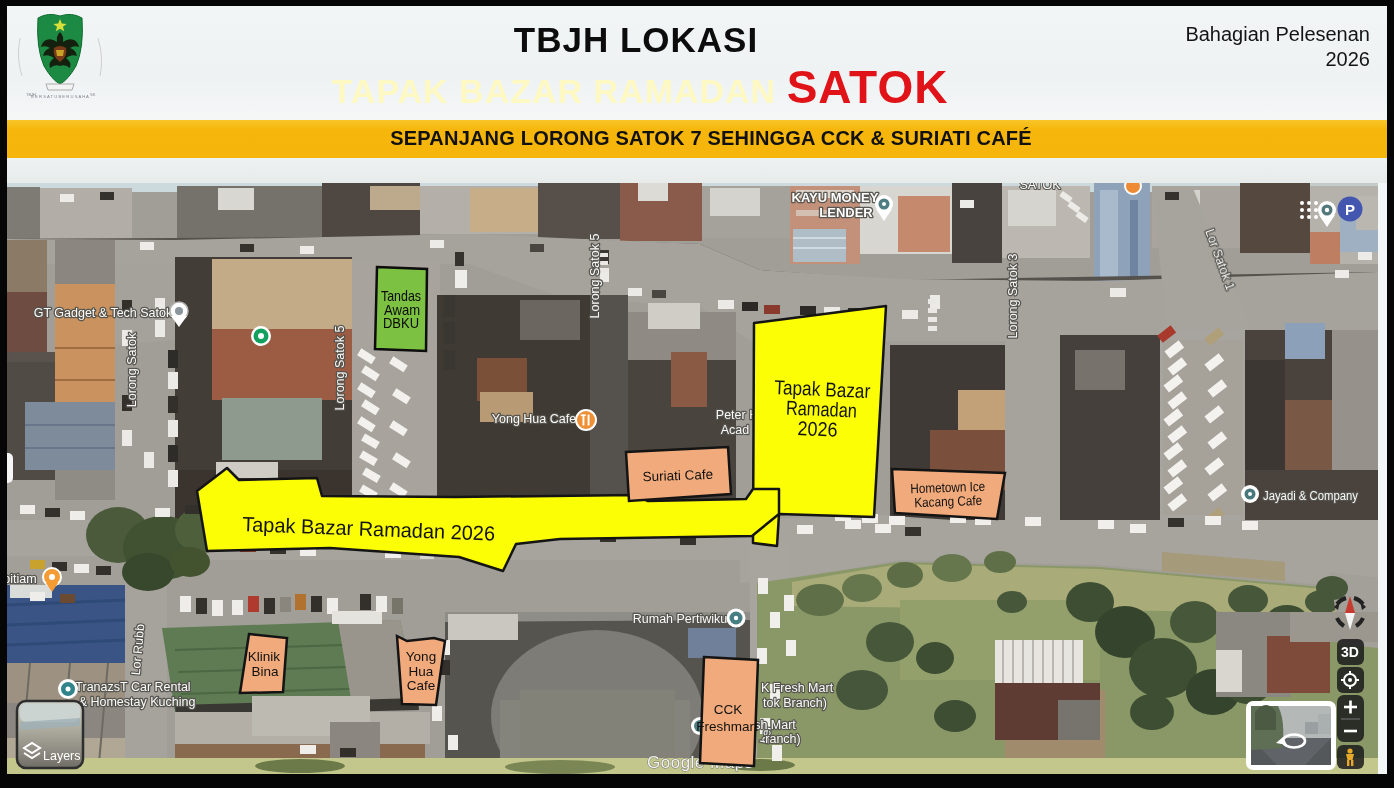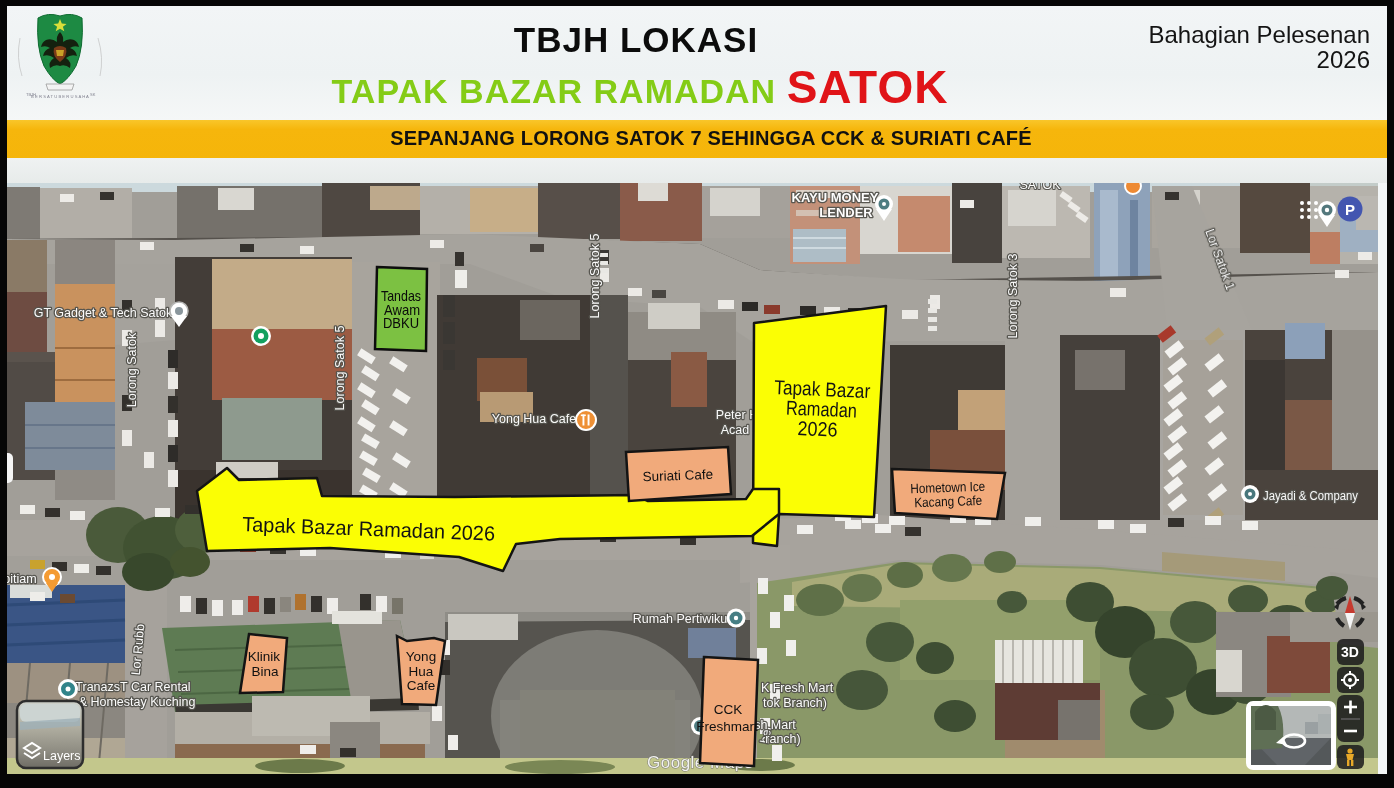--- a/index.html
+++ b/index.html
@@ -29,23 +29,23 @@
     <path d="M36 76 L64 76 L62 82 L38 82 Z" fill="#f3f3f3" stroke="#999" stroke-width="0.8"></path>
 
     <text x="50" y="90" font-size="4.2" fill="#667" text-anchor="middle" font-family="Liberation Sans,sans-serif" opacity="0.8">B E R S A T U  B E R U S A H A</text>
     <text x="16" y="88" font-size="4" fill="#667" opacity="0.8">TBJH</text>
     <text x="80" y="88" font-size="4" fill="#667" opacity="0.8">SK</text>
   </g>
 </svg>
 
 <div class="abs" style="left:330px;top:20px;width:612px;text-align:center;font-size:35px;font-weight:bold;color:#0c0c0c;letter-spacing:1px;white-space:nowrap">TBJH LOKASI</div>
 
-<div class="abs" style="left:200px;top:60px;width:880px;text-align:center;white-space:nowrap"><span style="font-size:34px;font-weight:bold;color:#84cc16;letter-spacing:1px">TAPAK BAZAR RAMADAN </span><span style="font-size:46px;font-weight:bold;color:#e01418;letter-spacing:1px">SATOK</span></div>
-
-<div class="abs" style="left:1050px;top:22px;width:320px;text-align:right;font-size:24px;color:#141414;line-height:25px">Bahagian Pelesenan<br>2026</div>
+<div class="abs" style="left:200px;top:60px;width:880px;text-align:center;white-space:nowrap"><span style="font-size:34px;font-weight:bold;color:#fef9c3;letter-spacing:1px">TAPAK BAZAR RAMADAN </span><span style="font-size:46px;font-weight:bold;color:#e01418;letter-spacing:1px">SATOK</span></div>
+
+<div class="abs" style="left:1050px;top:22px;width:320px;text-align:right;font-size:20px;color:#141414;line-height:25px">Bahagian Pelesenan<br>2026</div>
 
 <div class="abs" style="left:7px;top:120px;width:1380px;height:38px;background:linear-gradient(180deg,#f9c62a 0%,#f6b60c 25%,#f5b50a 100%)"></div>
 <div class="abs" style="left:21px;top:127px;width:1380px;text-align:center;font-size:20px;font-weight:bold;color:#111;letter-spacing:0.2px">SEPANJANG LORONG SATOK 7 SEHINGGA CCK &amp; SURIATI CAFÉ</div>
 
 <div class="abs" style="left:7px;top:158px;width:1380px;height:25px;background:linear-gradient(180deg,#eff2f2,#e7ebea)"></div>
 
 <svg class="abs" style="left:7px;top:183px" width="1371" height="591" viewBox="7 183 1371 591">
 
 <rect x="7" y="183" width="1371" height="591" fill="#a19e98"></rect>
 

